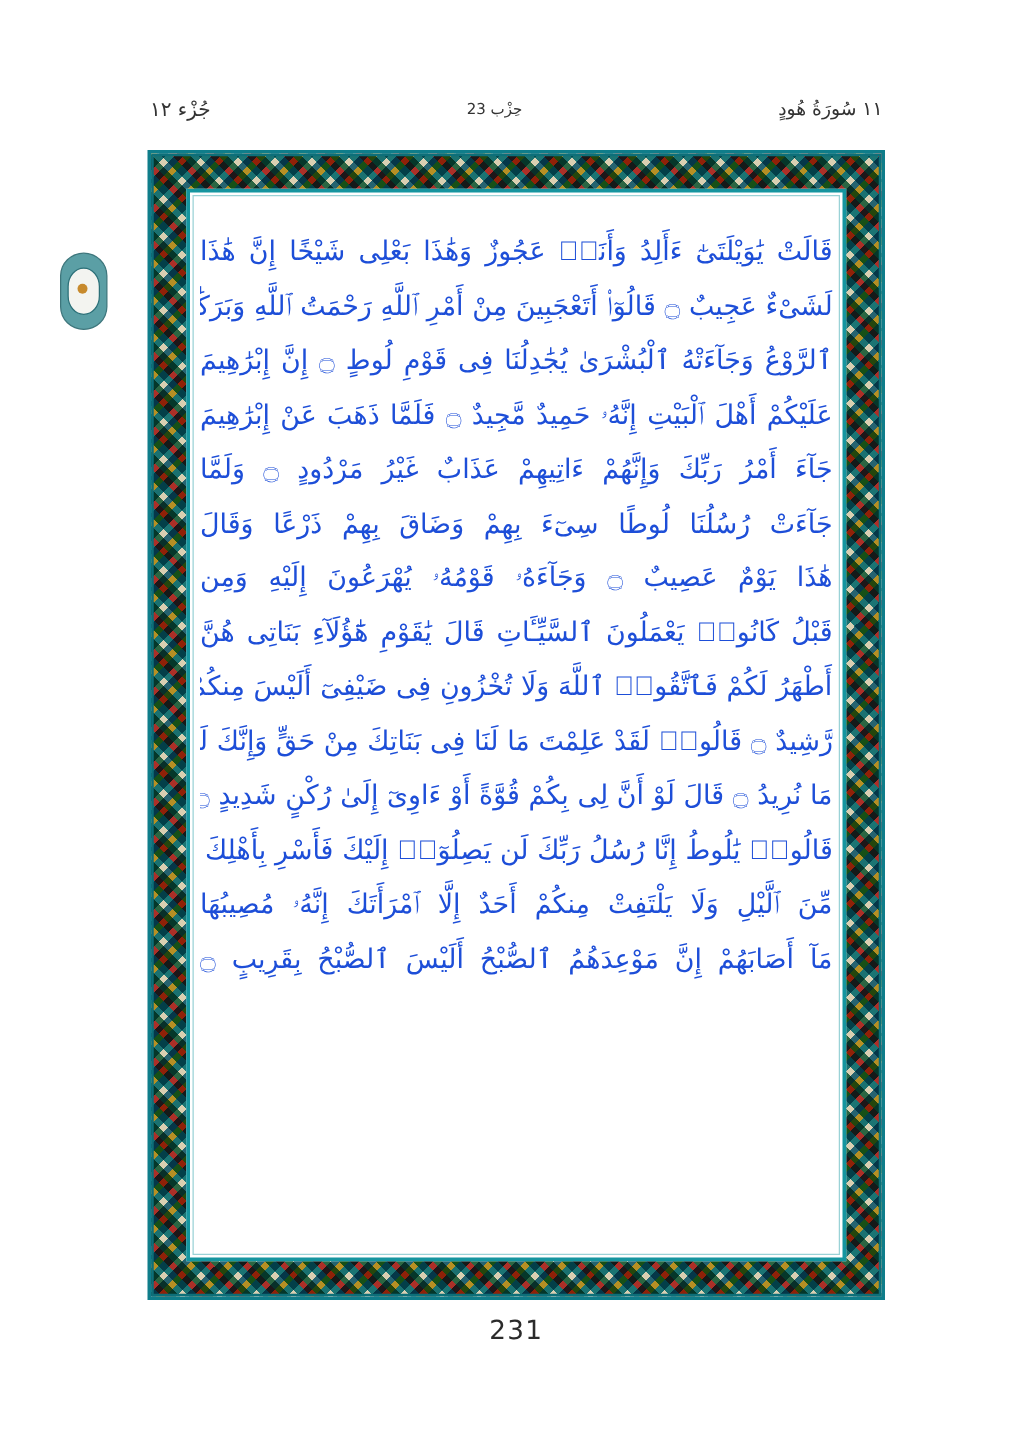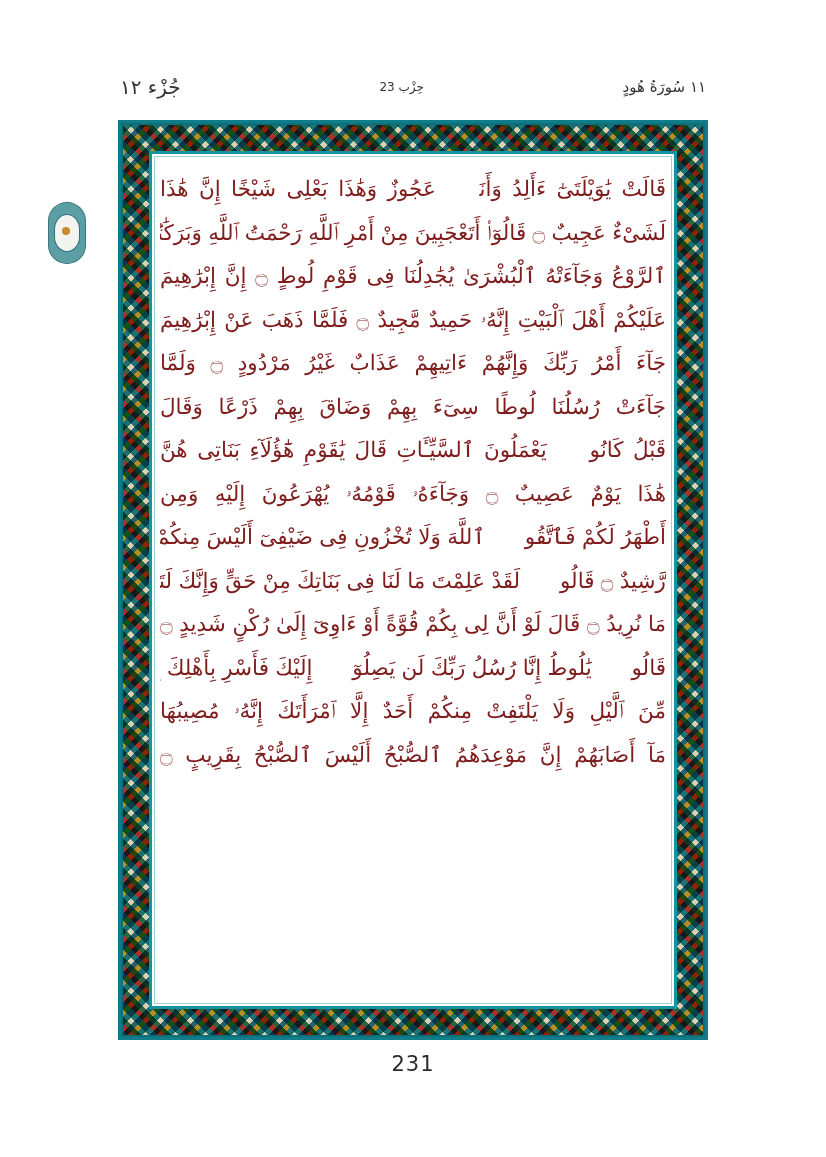--- a/index.html
+++ b/index.html
@@ -38,21 +38,21 @@
   }
   .header span {
     font-family: "DejaVu Sans", sans-serif;
     font-size: 16px;
     color: #333333;
     letter-spacing: 0.5px;
     white-space: nowrap;
   }
   .header .surah { font-size: 15px; }
   .header .hizb  { font-size: 12px; }
-  .header .juz   { font-size: 20px; }
+  .header .juz   { font-size: 16px; }
 
   
   .medallion {
     position: absolute;
     left: 46px;
     top: 196px;
     width: 40px;
     height: 72px;
   }
   .medallion .diamond {
@@ -140,30 +140,30 @@
     width: 518px;
     height: 848px;
     border: 1px solid #9ad2d6;
     box-sizing: border-box;
   }
 
   
   .text-block {
     position: absolute;
     left: 160px;
-    top: 168px;
+    top: 180px;
     width: 506px;
     height: 824px;
     direction: rtl;
     text-align: justify;
     text-align-last: justify;
-    font-family: Liberation Serif, serif;
+    font-family: Liberation Sans, sans-serif;
     font-size: 21.5px;
     line-height: 43.5px;
-    color: #7f1d1d;
+    color: #1d4ed8;
     overflow: hidden;
     word-spacing: 1px;
   }
   .text-block .line {
     display: block;
     height: 43.5px;
     white-space: nowrap;
     text-align: justify;
     text-align-last: justify;
     overflow: hidden;
@@ -207,22 +207,22 @@
   <div class="frame-inner-line"></div>
   <div class="frame-inner-line2"></div>
 
   <div class="text-block">
     <span class="line">قَالَتْ يَٰوَيْلَتَىٰٓ ءَأَلِدُ وَأَنَا۠ عَجُوزٌ وَهَٰذَا بَعْلِى شَيْخًا إِنَّ هَٰذَا</span>
     <span class="line">لَشَىْءٌ عَجِيبٌ ۝ قَالُوٓا۟ أَتَعْجَبِينَ مِنْ أَمْرِ ٱللَّهِ رَحْمَتُ ٱللَّهِ وَبَرَكَٰتُهُۥ</span>
     <span class="line">ٱلرَّوْعُ وَجَآءَتْهُ ٱلْبُشْرَىٰ يُجَٰدِلُنَا فِى قَوْمِ لُوطٍ ۝ إِنَّ إِبْرَٰهِيمَ</span>
     <span class="line">عَلَيْكُمْ أَهْلَ ٱلْبَيْتِ إِنَّهُۥ حَمِيدٌ مَّجِيدٌ ۝ فَلَمَّا ذَهَبَ عَنْ إِبْرَٰهِيمَ</span>
     <span class="line">جَآءَ أَمْرُ رَبِّكَ وَإِنَّهُمْ ءَاتِيهِمْ عَذَابٌ غَيْرُ مَرْدُودٍ ۝ وَلَمَّا</span>
     <span class="line">جَآءَتْ رُسُلُنَا لُوطًا سِىٓءَ بِهِمْ وَضَاقَ بِهِمْ ذَرْعًا وَقَالَ</span>
+    <span class="line">هَٰذَا يَوْمٌ عَصِيبٌ ۝ وَجَآءَهُۥ قَوْمُهُۥ يُهْرَعُونَ إِلَيْهِ وَمِن</span>
     <span class="line">قَبْلُ كَانُوا۟ يَعْمَلُونَ ٱلسَّيِّـَٔاتِ قَالَ يَٰقَوْمِ هَٰٓؤُلَآءِ بَنَاتِى هُنَّ</span>
-    <span class="line">هَٰذَا يَوْمٌ عَصِيبٌ ۝ وَجَآءَهُۥ قَوْمُهُۥ يُهْرَعُونَ إِلَيْهِ وَمِن</span>
     <span class="line">أَطْهَرُ لَكُمْ فَٱتَّقُوا۟ ٱللَّهَ وَلَا تُخْزُونِ فِى ضَيْفِىٓ أَلَيْسَ مِنكُمْ رَجُلٌ</span>
     <span class="line">رَّشِيدٌ ۝ قَالُوا۟ لَقَدْ عَلِمْتَ مَا لَنَا فِى بَنَاتِكَ مِنْ حَقٍّ وَإِنَّكَ لَتَعْلَمُ</span>
     <span class="line">مَا نُرِيدُ ۝ قَالَ لَوْ أَنَّ لِى بِكُمْ قُوَّةً أَوْ ءَاوِىٓ إِلَىٰ رُكْنٍ شَدِيدٍ ۝</span>
     <span class="line">قَالُوا۟ يَٰلُوطُ إِنَّا رُسُلُ رَبِّكَ لَن يَصِلُوٓا۟ إِلَيْكَ فَأَسْرِ بِأَهْلِكَ بِقِطْعٍ</span>
     <span class="line">مِّنَ ٱلَّيْلِ وَلَا يَلْتَفِتْ مِنكُمْ أَحَدٌ إِلَّا ٱمْرَأَتَكَ إِنَّهُۥ مُصِيبُهَا</span>
     <span class="line">مَآ أَصَابَهُمْ إِنَّ مَوْعِدَهُمُ ٱلصُّبْحُ أَلَيْسَ ٱلصُّبْحُ بِقَرِيبٍ ۝</span>
   </div>
 
   <div class="footer">
     <span class="page-number">231</span>

